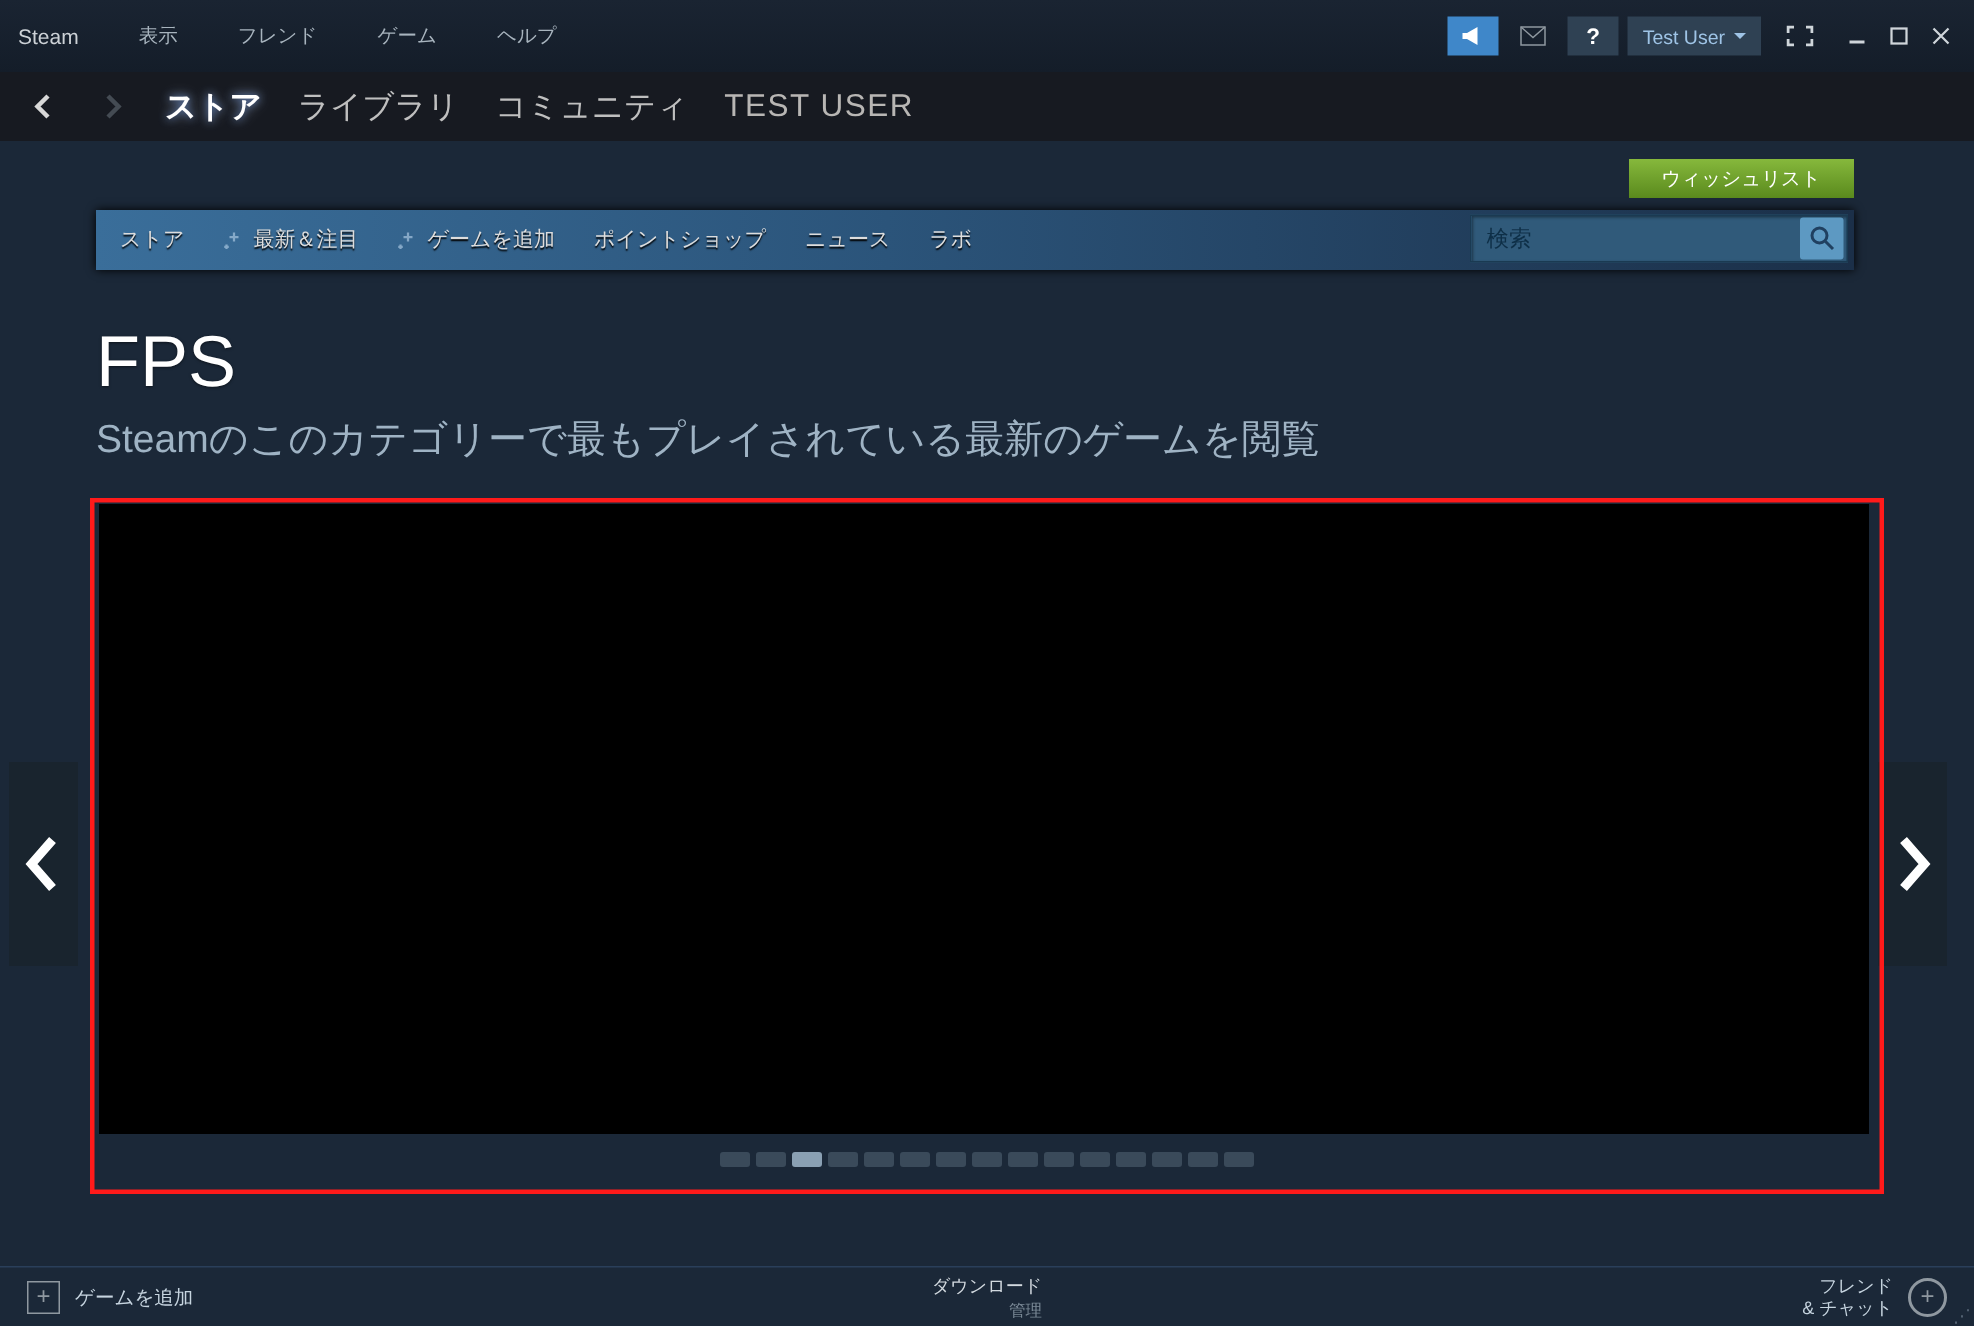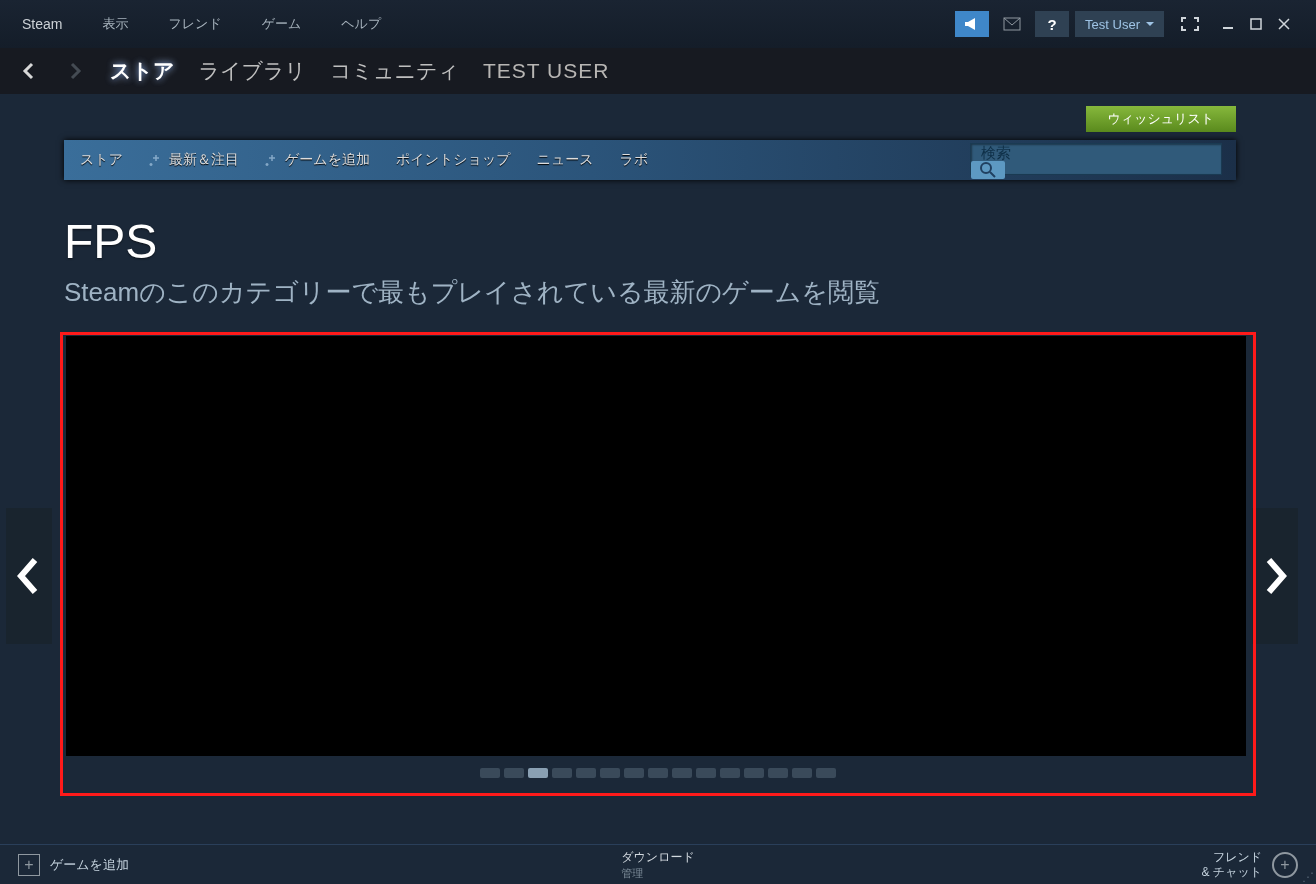--- a/index.html
+++ b/index.html
@@ -12,21 +12,21 @@
     overflow: hidden;
     position: relative;
   }
 
   
   .titlebar {
     height: 48px;
     background: linear-gradient(to bottom, #1a2432, #141d29);
     display: flex;
     align-items: center;
-    padding: 0 22px;
+    padding: 0 12px;
     font-size: 13px;
     color: #b8b6b4;
     gap: 14px;
   }
   .titlebar .app-name { color: #ccd1d6; font-size: 14px; }
   .menu-item { color: #a8b4be; font-size: 13px; cursor: pointer; margin-left: 26px; }
 
   .titlebar-right {
     margin-left: auto;
     display: flex;
@@ -117,27 +117,26 @@
     padding: 0 16px;
     gap: 26px;
     color:#ddd;
     font-size:14px;
     position:relative;
   }
   .storebar .sb-item { display:flex; align-items:center; gap:6px; text-shadow:0 1px 1px #000;}
   .sb-plus-icon { width:14px;height:14px; display:inline-block; opacity:.6; }
 
   .searchbox {
-    position:absolute; right:14px; top:3px;
+    position:absolute; right:4px; top:3px;
     width: 252px; height:32px;
     background: #305a7a;
     border: 1px solid #1a3a52;
-    display:flex; align-items:flex-start;
+    display:flex; align-items:center;
     box-shadow: inset 1px 1px 2px rgba(0,0,0,.4);
-    flex-direction: column;
   }
   .searchbox input {
     flex:1; background:transparent; border:none; outline:none;
     color:#fff; font-size:15px; padding:0 10px;
   }
   .searchbox ::placeholder { color:#0b2b42; opacity:.9;}
   .search-btn {
     width:34px;height:28px;
     background:#5d99c2;
     display:flex;align-items:center;justify-content:center;
@@ -219,21 +218,21 @@
     display:flex; align-items:center; gap:10px;
   }
   .plus-square {
     width:22px;height:22px;border:1px solid #8f98a0;
     display:flex;align-items:center;justify-content:center;
     color:#8f98a0;font-size:16px;line-height:1;
   }
 
   .dl-center {
     position:absolute; left:50%; transform:translateX(-50%);
-    text-align:left;
+    text-align:right;
     font-size:12px;
   }
   .dl-center .dl1 { color:#d2d9df; }
   .dl-center .dl2 { color:#7b8a97; font-size:11px;}
 
   .friends {
     margin-left:auto;
     display:flex;align-items:center;gap:10px;
     font-size:12px;
     line-height:1.2;

